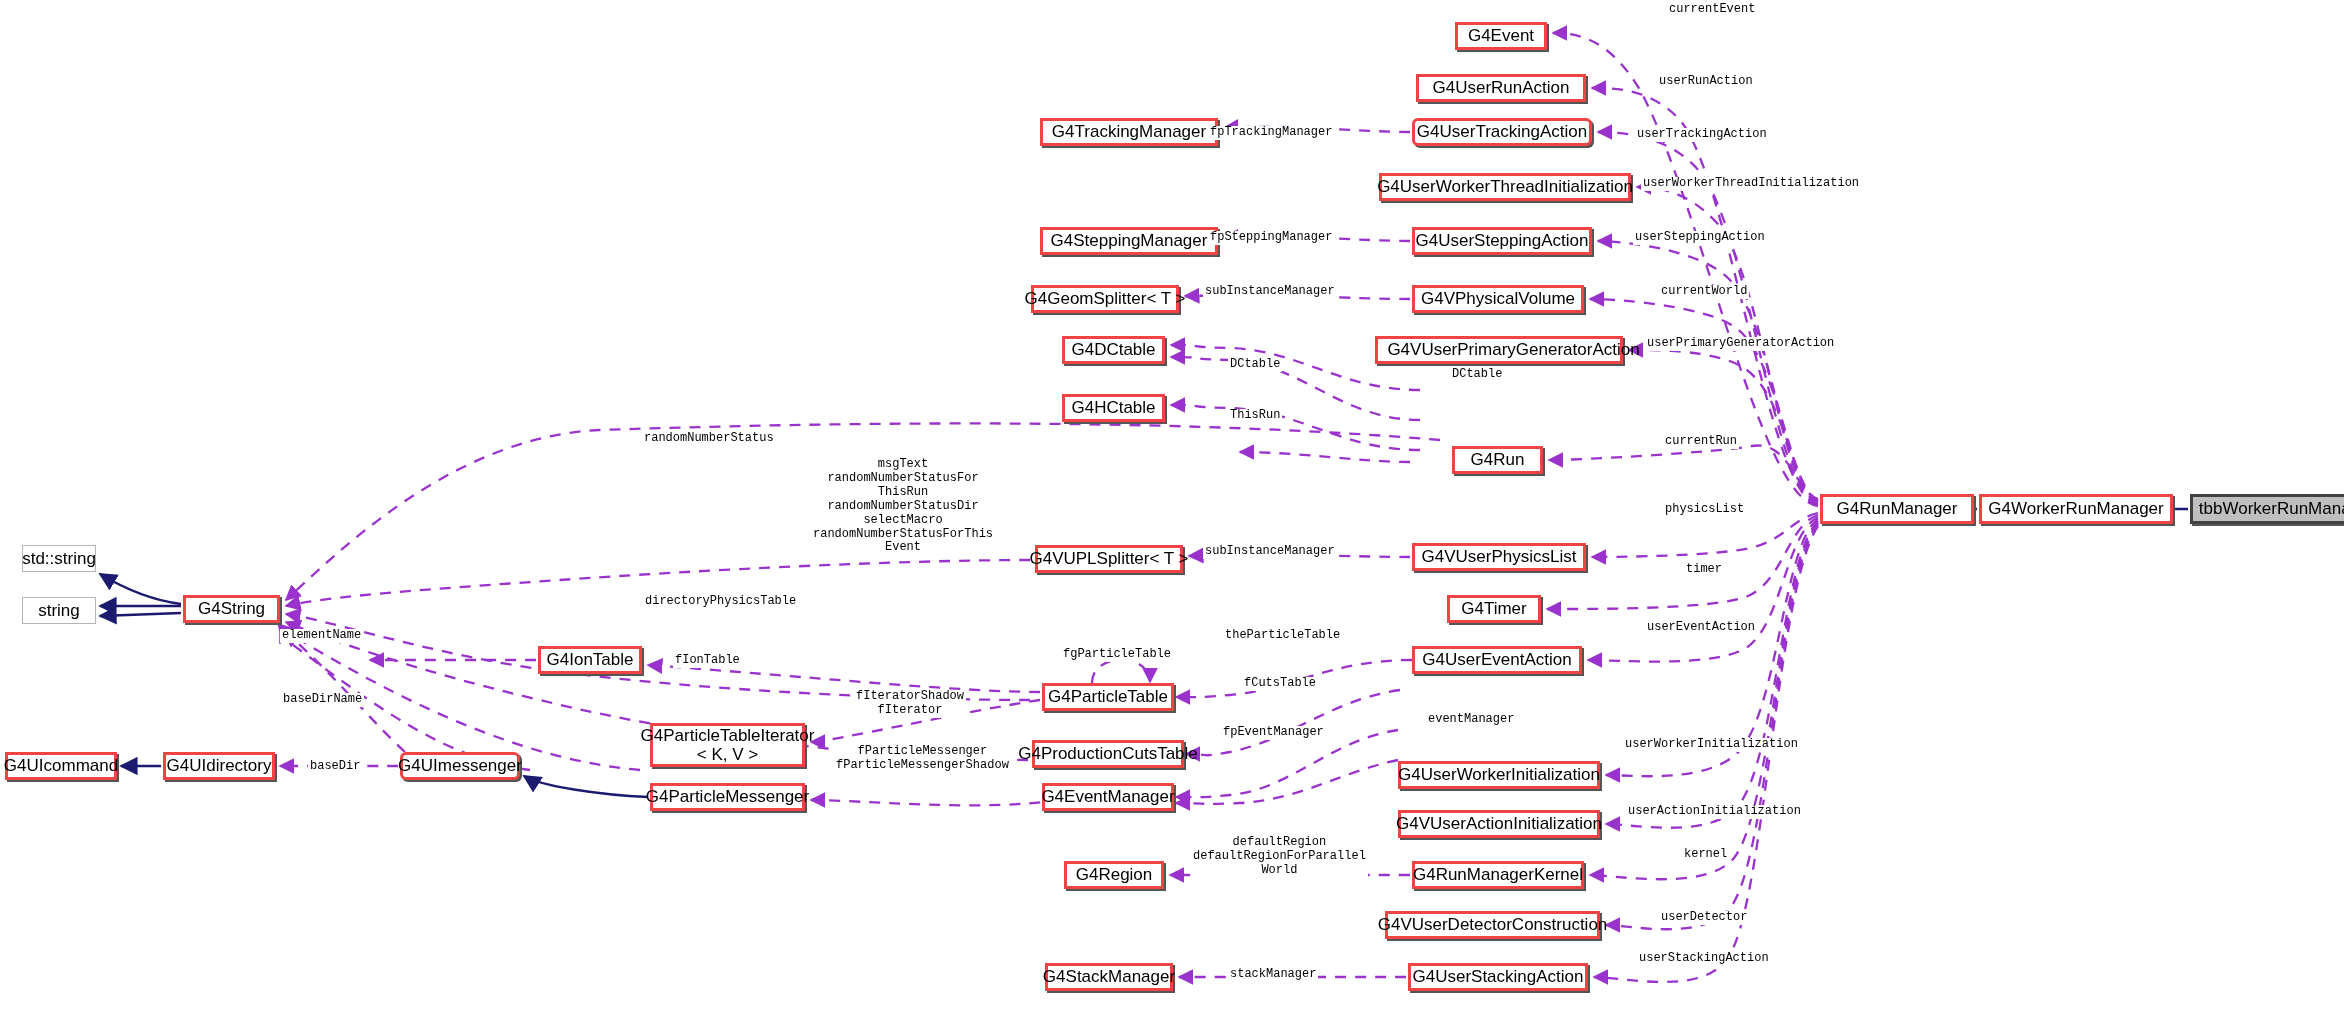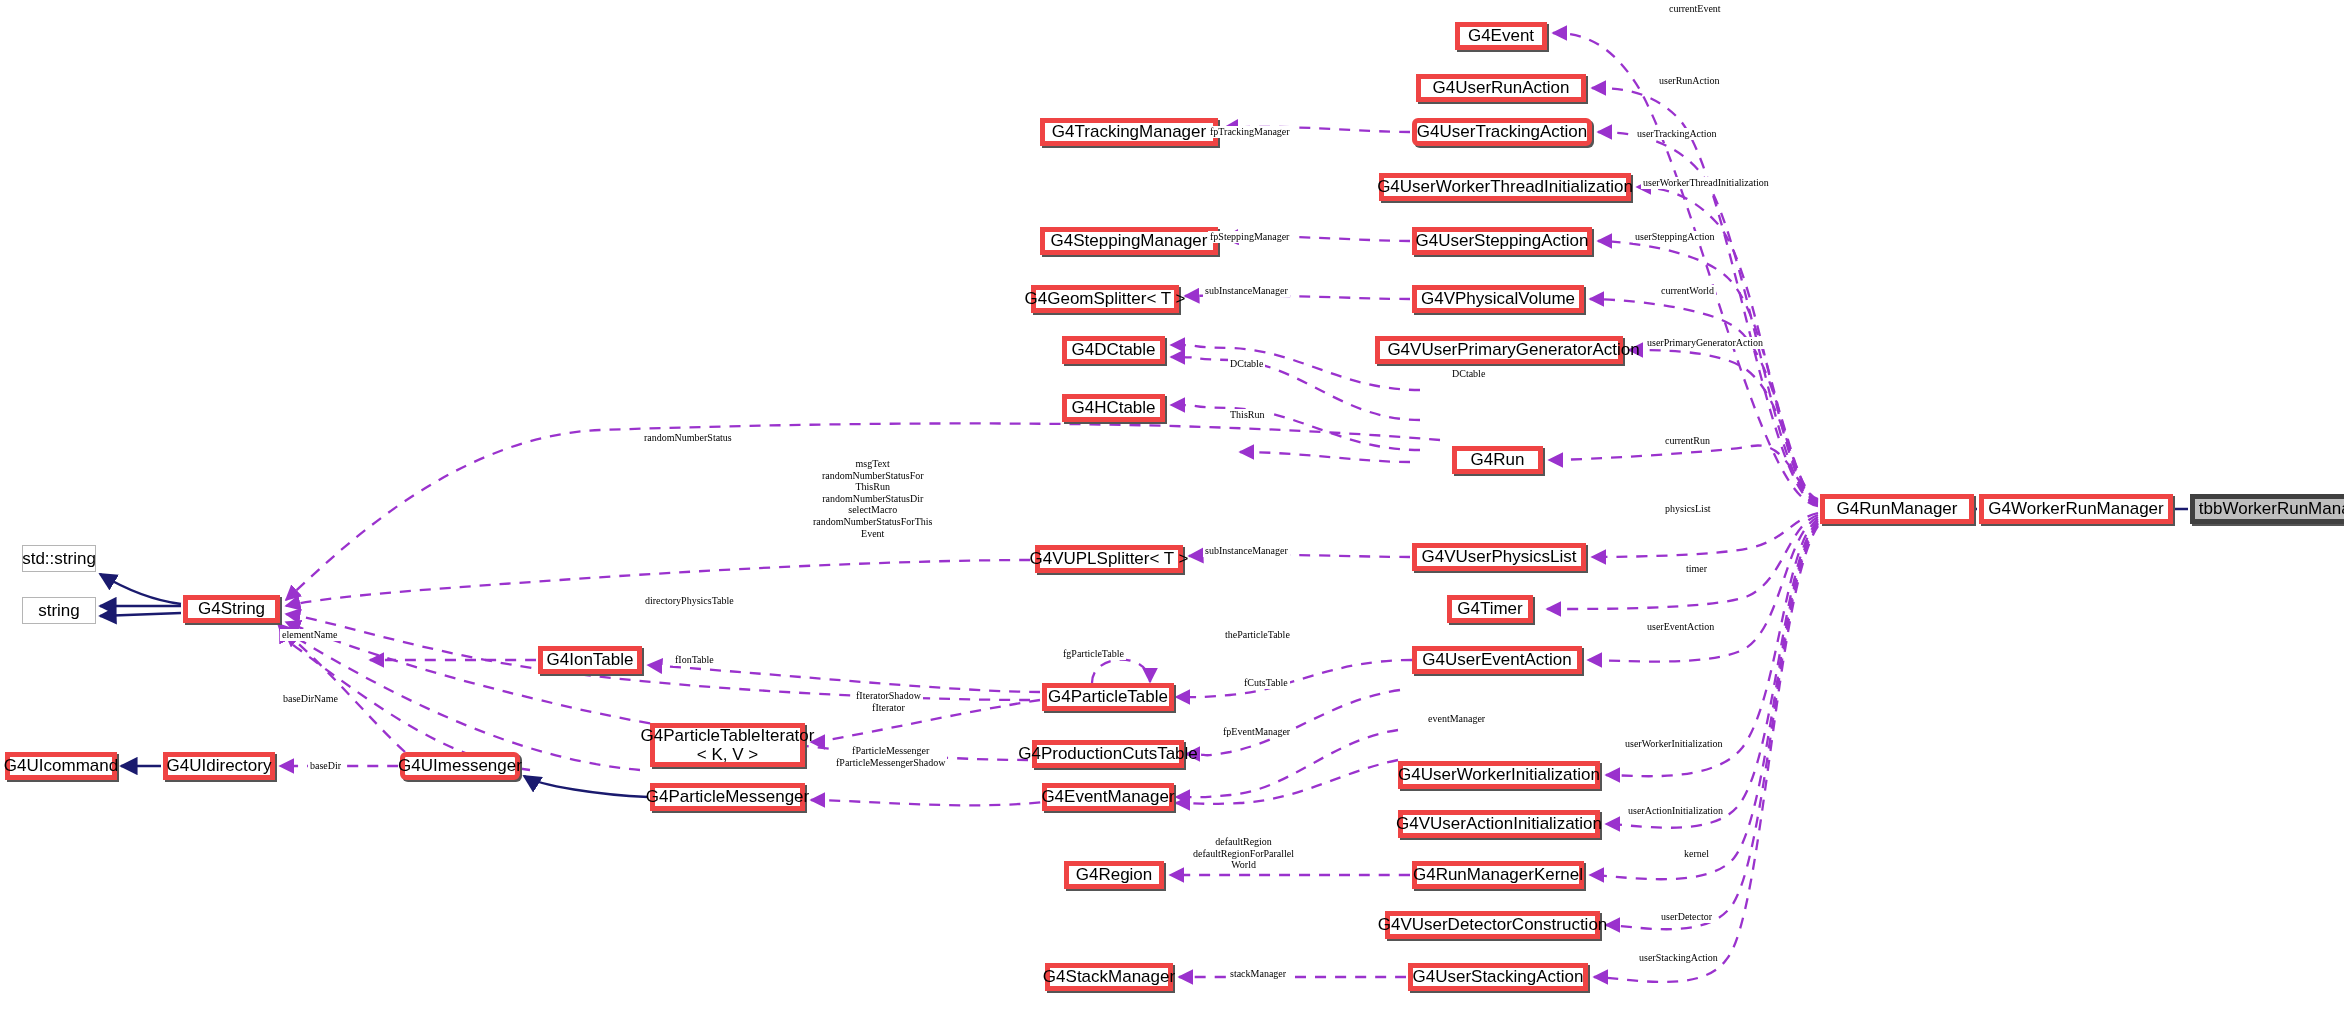--- a/index.html
+++ b/index.html
@@ -19,21 +19,21 @@
     position: absolute;
     left: 0; top: 0;
     width: 2344px;
     height: 1013px;
     pointer-events: none;
   }
   .node {
     position: absolute;
     box-sizing: border-box;
     background: #ffffff;
-    border: 5px solid #ef4444;
+    border: 3px solid #ef4444;
     box-shadow: 2px 2px 0 0 #555555;
     color: #000000;
     font-family: "Liberation Sans", sans-serif;
     font-size: 17px;
     line-height: 1.12;
     display: flex;
     align-items: center;
     justify-content: center;
     text-align: center;
     white-space: pre;
@@ -45,22 +45,22 @@
     border-color: #404040;
   }
   .node.plain {
     border: 1px solid #b5b5b5;
     box-shadow: none;
     background: #ffffff;
   }
   .edge-label {
     position: absolute;
     color: #000000;
-    font-family: Liberation Serif, serif;
-    font-size: 10px;
+    font-family: Liberation Mono, monospace;
+    font-size: 12px;
     line-height: 1.16;
     text-align: center;
     white-space: pre;
     background: #ffffff;
     padding: 0 2px;
     pointer-events: none;
   }
 </style>
 </head>
 <body>
@@ -161,21 +161,21 @@
       <div class="node" style="left: 1062px; top: 394px; width: 103px; height: 28px;">G4HCtable</div>
       <div class="node" style="left: 1452px; top: 446px; width: 91px; height: 28px;">G4Run</div>
       <div class="node" style="left: 1820px; top: 494px; width: 154px; height: 30px;">G4RunManager</div>
       <div class="node" style="left: 1979px; top: 494px; width: 194px; height: 30px;">G4WorkerRunManager</div>
       <div class="node current" style="left: 2190px; top: 494px; width: 194px; height: 30px;">tbbWorkerRunManager</div>
       <div class="node plain" style="left: 22px; top: 545px; width: 74px; height: 27px;">std::string</div>
       <div class="node plain" style="left: 22px; top: 597px; width: 74px; height: 27px;">string</div>
       <div class="node" style="left: 183px; top: 595px; width: 97px; height: 28px;">G4String</div>
       <div class="node" style="left: 1035px; top: 545px; width: 148px; height: 28px;">G4VUPLSplitter&lt; T &gt;</div>
       <div class="node" style="left: 1412px; top: 543px; width: 174px; height: 28px;">G4VUserPhysicsList</div>
-      <div class="node" style="left: 1447px; top: 595px; width: 86px; height: 28px;">G4Timer</div>
+      <div class="node" style="left: 1447px; top: 595px; width: 94px; height: 28px;">G4Timer</div>
       <div class="node" style="left: 538px; top: 646px; width: 104px; height: 28px;">G4IonTable</div>
       <div class="node" style="left: 1412px; top: 646px; width: 170px; height: 28px;">G4UserEventAction</div>
       <div class="node" style="left: 1042px; top: 683px; width: 132px; height: 28px;">G4ParticleTable</div>
       <div class="node" style="left: 650px; top: 723px; width: 155px; height: 44px;">G4ParticleTableIterator
 &lt; K, V &gt;</div>
       <div class="node" style="left: 1032px; top: 740px; width: 152px; height: 28px;">G4ProductionCutsTable</div>
       <div class="node" style="left: 5px; top: 752px; width: 112px; height: 28px;">G4UIcommand</div>
       <div class="node" style="left: 163px; top: 752px; width: 112px; height: 28px;">G4UIdirectory</div>
       <div class="node" style="left: 400px; top: 752px; width: 120px; height: 28px; border-radius: 6px;">G4UImessenger</div>
       <div class="node" style="left: 1398px; top: 761px; width: 202px; height: 28px;">G4UserWorkerInitialization</div>

